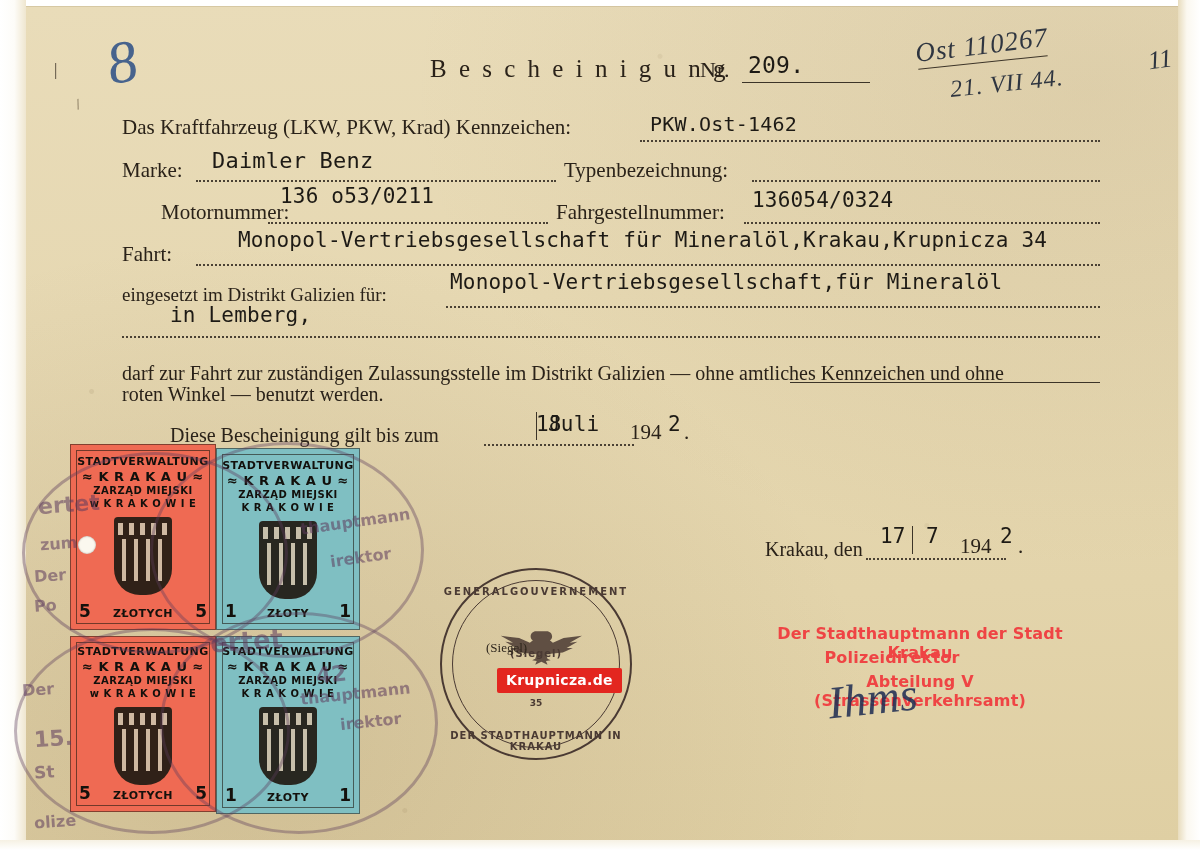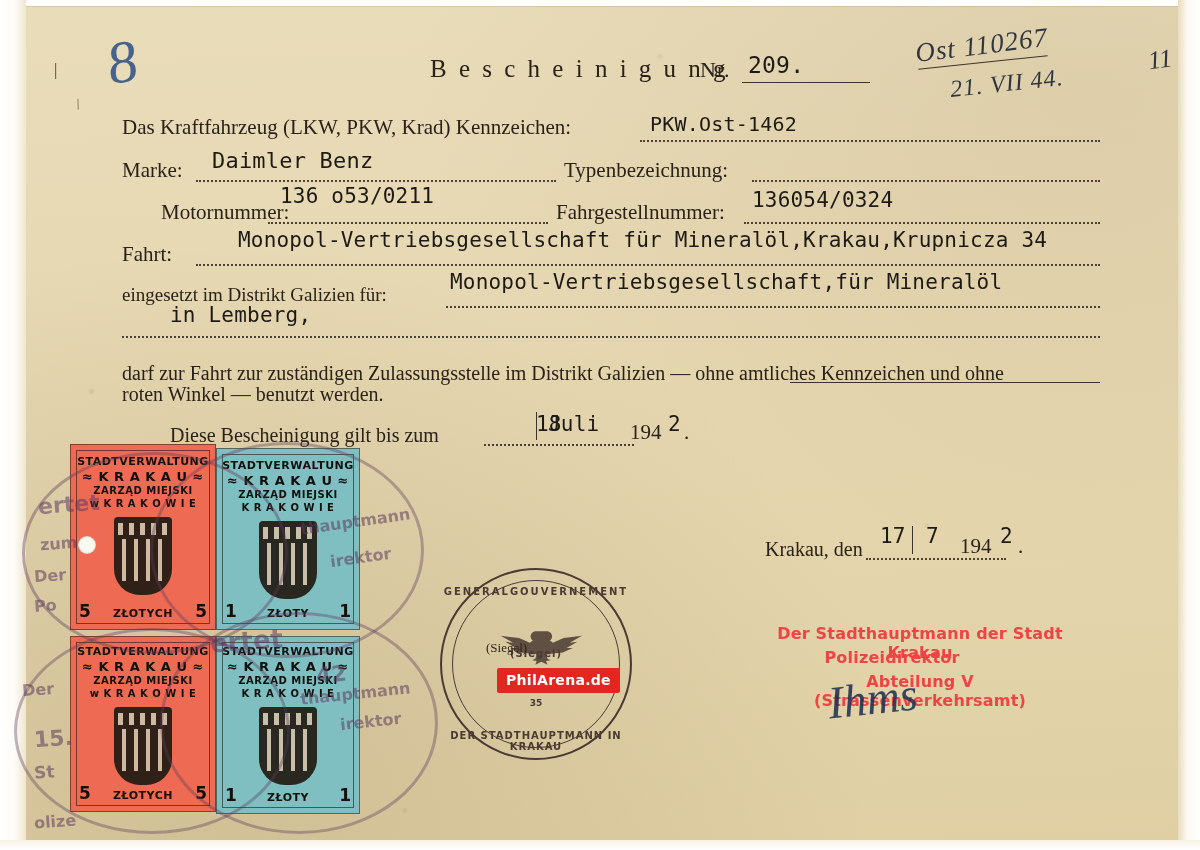--- a/index.html
+++ b/index.html
@@ -450,21 +450,21 @@
     <svg class="eagle" viewBox="0 0 120 56">
       <path d="M60 6 c-4 0 -7 3 -7 7 c0 2 1 4 3 5 l-4 3 l-14 -6 l-24 -3 l16 9 l-10 -1 l14 8 l-8 0 l13 6 l22 2 l-2 6 l-4 2 l6 1 l-2 5 l8 -4 l8 4 l-2 -5 l6 -1 l-4 -2 l-2 -6 l22 -2 l13 -6 l-8 0 l14 -8 l-10 1 l16 -9 l-24 3 l-14 6 l-4 -3 c2 -1 3 -3 3 -5 c0 -4 -3 -7 -7 -7 z" fill="#4a3a33" opacity="0.85"></path>
     </svg>
     <div class="arc-text" style="top:78px;font-size:10px;letter-spacing:1px;">(Siegel)</div>
     <div class="arc-text" style="top:128px;font-size:9px;letter-spacing:0;">35</div>
     <div class="arc-text" style="top:160px;font-size:10px;letter-spacing:1px;">DER STADTHAUPTMANN IN KRAKAU</div>
   </div>
 
   <div class="t printed" style="left:486px;top:640px;font-size:13px;color:#2f271d;">(Siegel)</div>
 
-  <div id="watermark">PhilArena.de</div>
+  <div id="watermark">Krupnicza.de</div>
 
   <div class="t printed" style="left:765px;top:538px;font-size:20px;">Krakau, den</div>
   <div class="t type hand-num" style="left:880px;top:524px;">17</div>
   <div class="t type hand-num" style="left:926px;top:524px;">7</div>
   <div class="t printed" style="left:960px;top:534px;font-size:21px;">194</div>
   <div class="t type hand-num" style="left:1000px;top:524px;">2</div>
   <div class="t printed" style="left:1018px;top:534px;font-size:21px;">.</div>
   <div class="dots" style="left:866px;top:558px;width:140px;"></div>
   <div class="solid" style="left:912px;top:526px;width:1px;height:28px;border-bottom:none;border-left:1px solid #3c3428;"></div>
 

